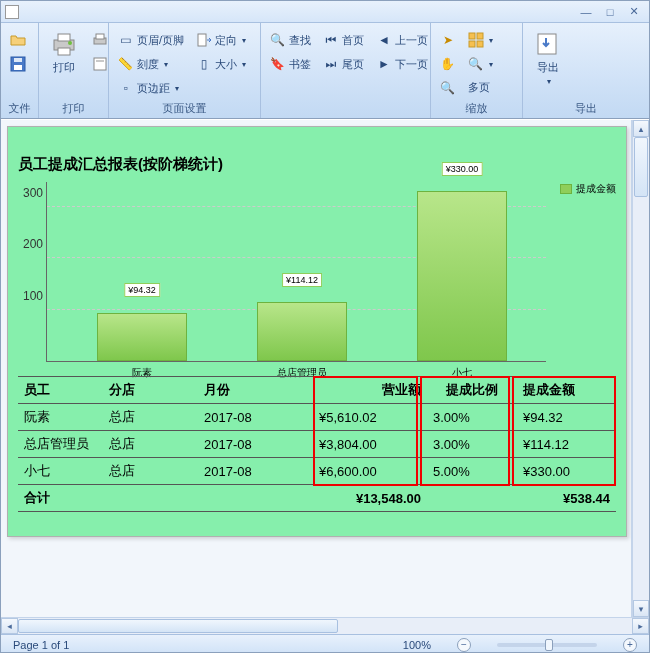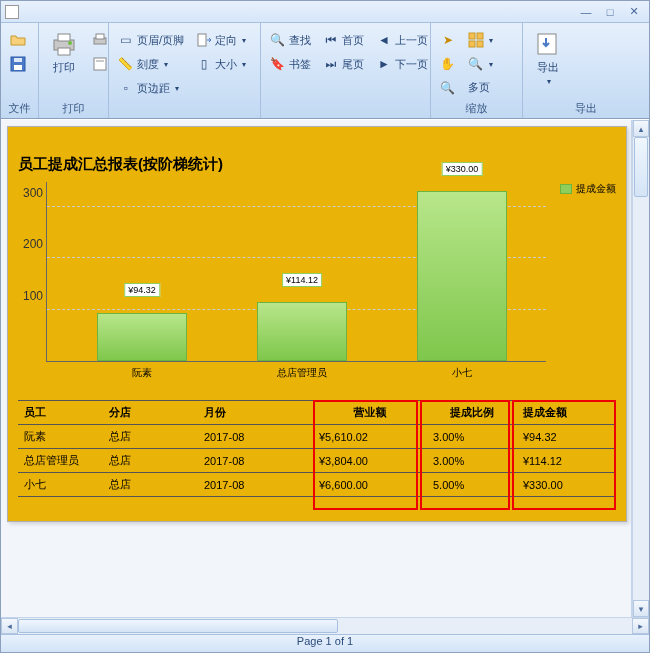--- a/index.html
+++ b/index.html
@@ -151,21 +151,21 @@
   .hscroll .track { flex:1; position:relative; }
   .hscroll .thumb {
     position:absolute; left:0; top:1px; height:14px; width:320px;
     background: linear-gradient(#f0f6fd,#d4e4f6);
     border:1px solid #a8c0e0; border-radius:2px;
   }
   .page {
     position: absolute;
     left: 6px; top: 6px;
     width: 620px;
-    background: #eab308;
+    background: #86efac;
     border: 1px solid #b0b0b0;
     box-shadow: 2px 2px 4px rgba(0,0,0,0.15);
     padding: 28px 10px 24px 10px;
   }
   .report-title {
     font-size: 15px;
     font-weight: bold;
     margin-bottom: 8px;
   }
   
@@ -218,22 +218,22 @@
     position: absolute;
     top: 184px;
     font-size: 10px;
     transform: translateX(-50%);
     white-space: nowrap;
   }
   
   table.rpt {
     border-collapse: collapse;
     width: 100%;
-    margin-top: 38px;
-    font-size: 11px;
+    margin-top: 14px;
+    font-size: 13px;
   }
   table.rpt th, table.rpt td {
     border-top: 1px solid #555;
     border-bottom: 1px solid #555;
     padding: 4px 6px;
     text-align: left;
   }
   table.rpt th { font-weight: bold; }
   .num { text-align: right; }
   .total-row td { font-weight: bold; text-align:center;}
@@ -247,21 +247,20 @@
   .statusbar {
     height: 20px;
     background: linear-gradient(#e8f1fc, #d0e2f7);
     border-top: 1px solid #a8c0e0;
     display:flex;
     align-items:center;
     padding: 0 12px;
     font-size: 11px;
     color: #2a4a7a;
     gap: 26px;
-    flex-direction: column;
   }
   .statusbar .spacer { flex:1; }
   .zoom-slider {
     width: 100px; height: 4px;
     background: #c4d4ea;
     border-radius: 2px;
     position: relative;
   }
   .zoom-slider .knob {
     position:absolute; left:48px; top:-4px;
@@ -377,20 +376,21 @@
           <span>定向</span>
             <span class="arr">▾</span>
         </div>
         <div class="small-btn">
           <span class="icon">▯</span>
           <span>大小</span>
             <span class="arr">▾</span>
         </div>
       </div>
     </div>
+    <div class="label">页面设置</div>
   </div>
 
   <div class="ribbon-group" style="width:170px">
     <div class="buttons">
       <div class="col-btns">
         <div class="small-btn">
           <span class="icon">🔍</span>
           <span>查找</span>
         </div>
         <div class="small-btn">
@@ -507,21 +507,21 @@
         <div class="x-label" style="left:415px">小七</div>
       </div>
 
       <div style="position:relative">
         <table class="rpt">
           <thead>
             <tr>
               <th style="width:85px">员工</th>
               <th style="width:95px">分店</th>
               <th style="width:115px">月份</th>
-              <th class="num" style="width:114px;text-align:center">营业额</th>
+              <th class="num" style="width:114px;text-align:right">营业额</th>
               <th class="num" style="width:90px;text-align:center">提成比例</th>
               <th class="num" style="text-align:left">提成金额</th>
             </tr>
           </thead>
           <tbody>
             <tr>
               <td>阮素</td>
               <td>总店</td>
               <td>2017-08</td>
               <td class="num">¥5,610.02</td>
@@ -537,20 +537,26 @@
               <td class="num">¥114.12</td>
             </tr>
             <tr>
               <td>小七</td>
               <td>总店</td>
               <td>2017-08</td>
               <td class="num">¥6,600.00</td>
               <td class="num">5.00%</td>
               <td class="num">¥330.00</td>
             </tr>
+            <tr class="total-row">
+              <td colspan="3">合计</td>
+              <td class="num">¥13,548.00</td>
+              <td></td>
+              <td class="num">¥538.44</td>
+            </tr>
           </tbody>
         </table>
 
         <div class="red-box" style="left:295px;top:0;width:105px;height:110px"></div>
         <div class="red-box" style="left:402px;top:0;width:90px;height:110px"></div>
         <div class="red-box" style="left:494px;top:0;width:104px;height:110px"></div>
       </div>
 
     </div>
   </div>

